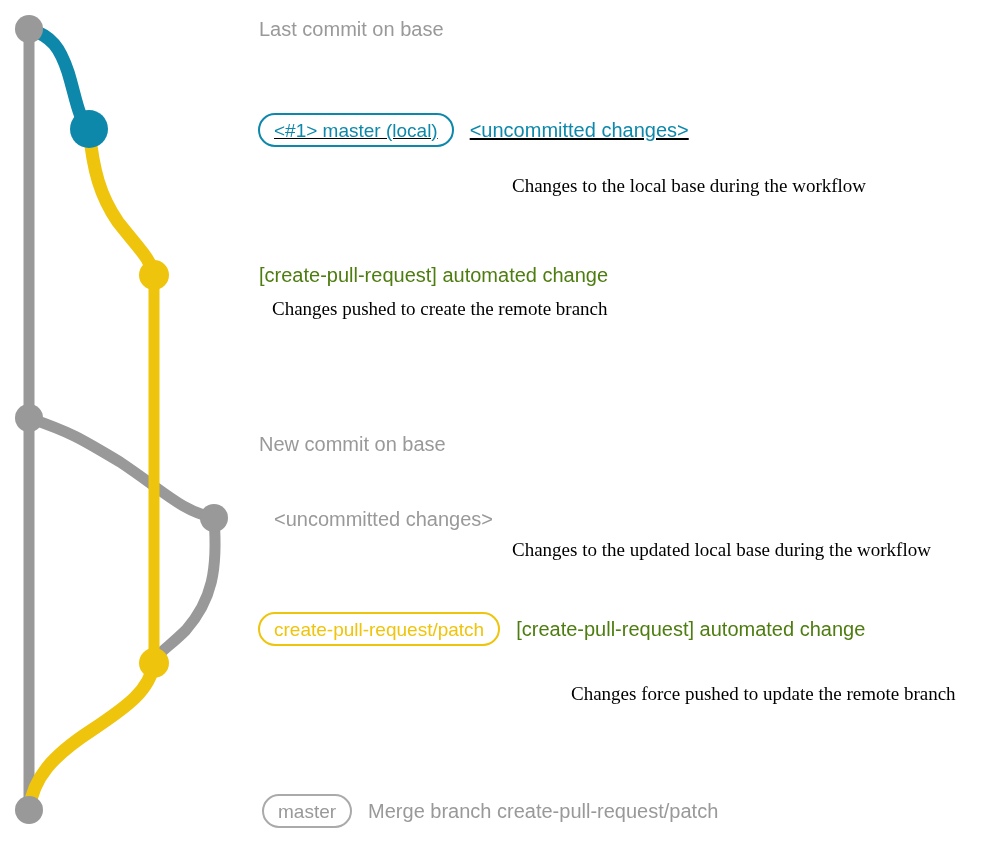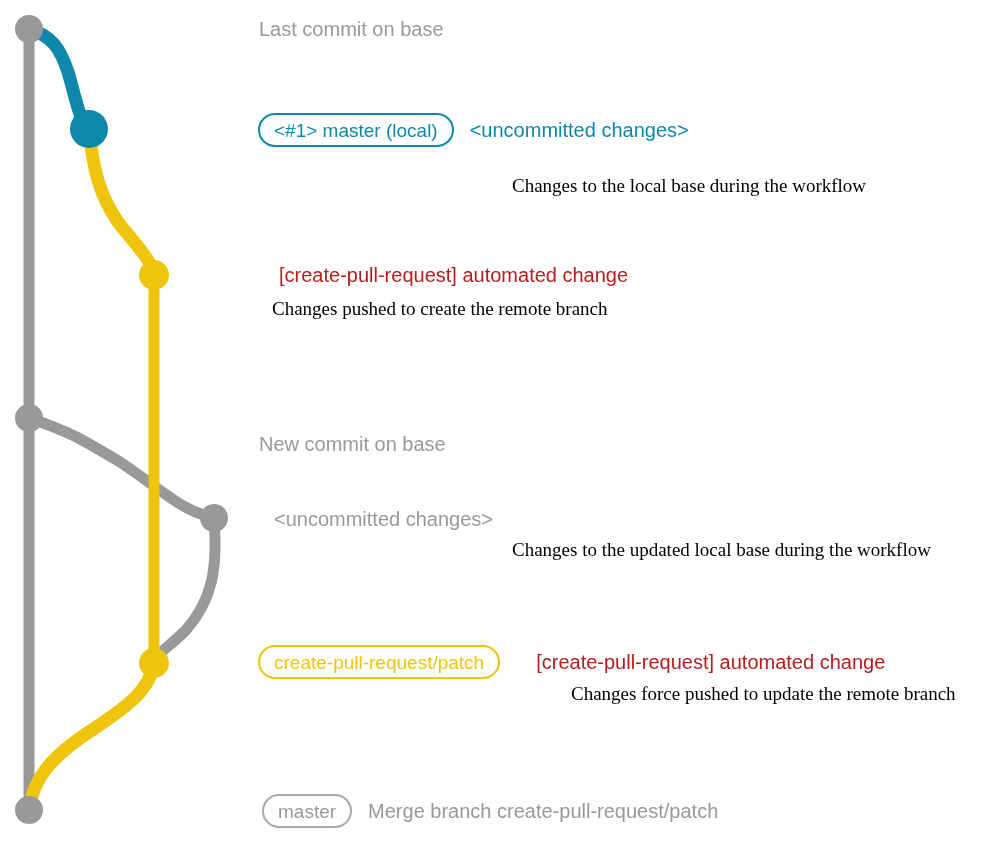--- a/index.html
+++ b/index.html
@@ -56,21 +56,21 @@
     border-color: #aaaaaa;
     color: #999999;
   }
   .headline {
     font-family: "Liberation Sans", sans-serif;
     font-size: 20px;
     line-height: 34px;
     white-space: nowrap;
   }
   .headline.teal  { color: #0d88ab; }
-  .headline.yellow{ color: #b91c1c; margin-left: 20px; }
+  .headline.yellow{ color: #4d7c0f; }
   .headline.gray  { color: #999999; }
   .headline.pad   { padding-left: 16px; }
   .subtext {
     position: absolute;
     font-family: "Liberation Serif", serif;
     font-size: 19px;
     line-height: 1;
     color: #000000;
     white-space: nowrap;
   }
@@ -105,37 +105,37 @@
   <circle cx="89" cy="129" r="19" fill="#0d88ab"></circle>
   <circle cx="154" cy="275" r="15" fill="#efc40c"></circle>
   <circle cx="29" cy="418" r="14" fill="#999999"></circle>
   <circle cx="214" cy="518" r="14" fill="#999999"></circle>
   <circle cx="154" cy="663" r="15" fill="#efc40c"></circle>
   <circle cx="29" cy="810" r="14" fill="#999999"></circle>
 </svg>
 
 <div class="bare-label" style="left:259px; top:19px;">Last commit on base</div>
 
-<div class="row" style="left:258px; top:113px;">
+<div class="row" style="left:258px; top:113px;text-decoration:underline;">
   <span class="pill teal">&lt;#1&gt; master (local)</span>
   <span class="headline teal pad">&lt;uncommitted changes&gt;</span>
 </div>
 <div class="subtext" style="left:512px; top:151px;margin-top:25px;">Changes to the local base during the workflow</div>
 
 <div class="headline yellow" style="position:absolute; left:259px; top:258px;">[create-pull-request] automated change</div>
 <div class="subtext" style="left:272px; top:299px;">Changes pushed to create the remote branch</div>
 
 <div class="bare-label" style="left:259px; top:410px;margin-top:24px;">New commit on base</div>
 
 <div class="row" style="left:258px; top:502px;">
   <span class="headline gray pad">&lt;uncommitted changes&gt;</span>
 </div>
 <div class="subtext" style="left:512px; top:540px;font-family:Liberation Serif, serif;">Changes to the updated local base during the workflow</div>
 
-<div class="row" style="left:258px; top:645px;align-items:center;">
+<div class="row" style="left:258px; top:612px;align-items:center;">
   <span class="pill yellow">create-pull-request/patch</span>
   <span class="headline yellow pad">[create-pull-request] automated change</span>
 </div>
 <div class="subtext" style="left:571px; top:684px;">Changes force pushed to update the remote branch</div>
 
 <div class="row" style="left:262px; top:794px;">
   <span class="pill gray">master</span>
   <span class="headline gray pad">Merge branch create-pull-request/patch</span>
 </div>
 

